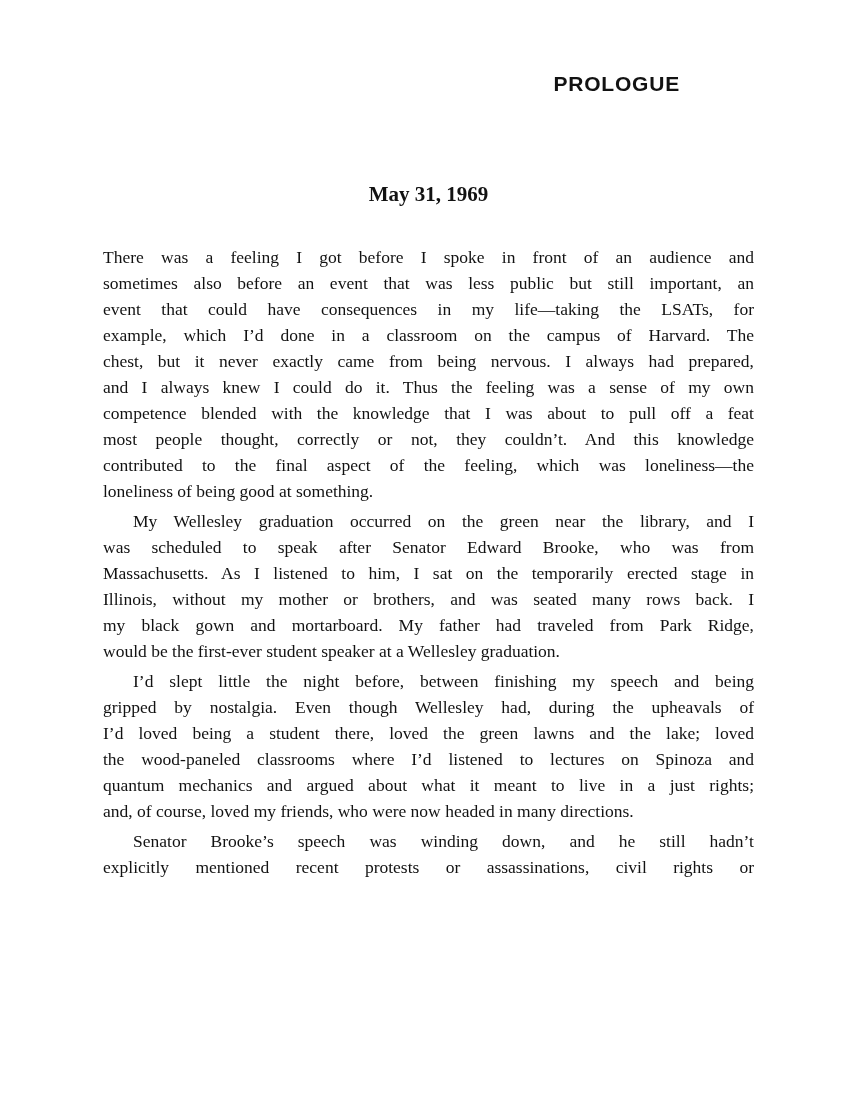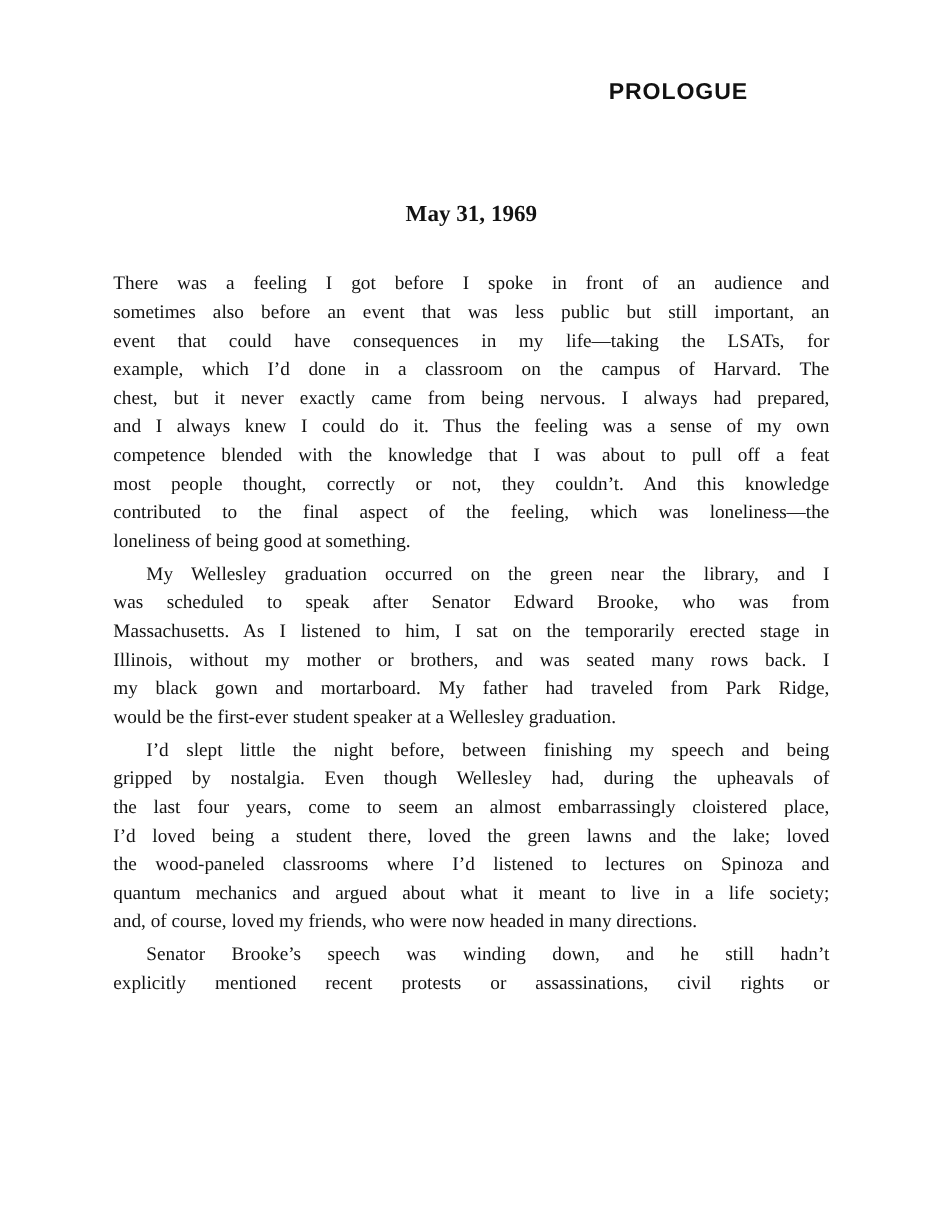--- a/index.html
+++ b/index.html
@@ -85,24 +85,23 @@
         <div class="line first">My Wellesley graduation occurred on the green near the library, and I</div>
         <div class="line">was scheduled to speak after Senator Edward Brooke, who was from</div>
         <div class="line">Massachusetts. As I listened to him, I sat on the temporarily erected stage in</div>
         <div class="line">Illinois, without my mother or brothers, and was seated many rows back. I</div>
         <div class="line">my black gown and mortarboard. My father had traveled from Park Ridge,</div>
         <div class="line last">would be the first-ever student speaker at a Wellesley graduation.</div>
       </div>
       <div class="paragraph">
         <div class="line first">I’d slept little the night before, between finishing my speech and being</div>
         <div class="line">gripped by nostalgia. Even though Wellesley had, during the upheavals of</div>
-        <div class="line">the last four years, come to seem an almost embarrassingly cloistered place,</div>
         <div class="line">I’d loved being a student there, loved the green lawns and the lake; loved</div>
         <div class="line">the wood-paneled classrooms where I’d listened to lectures on Spinoza and</div>
-        <div class="line">quantum mechanics and argued about what it meant to live in a life society;</div>
+        <div class="line">quantum mechanics and argued about what it meant to live in a just rights;</div>
         <div class="line last">and, of course, loved my friends, who were now headed in many directions.</div>
       </div>
       <div class="paragraph">
         <div class="line first">Senator Brooke’s speech was winding down, and he still hadn’t</div>
         <div class="line">explicitly mentioned recent protests or assassinations, civil rights or</div>
       </div>
     </div>
 </div>
 
 </body></html>

